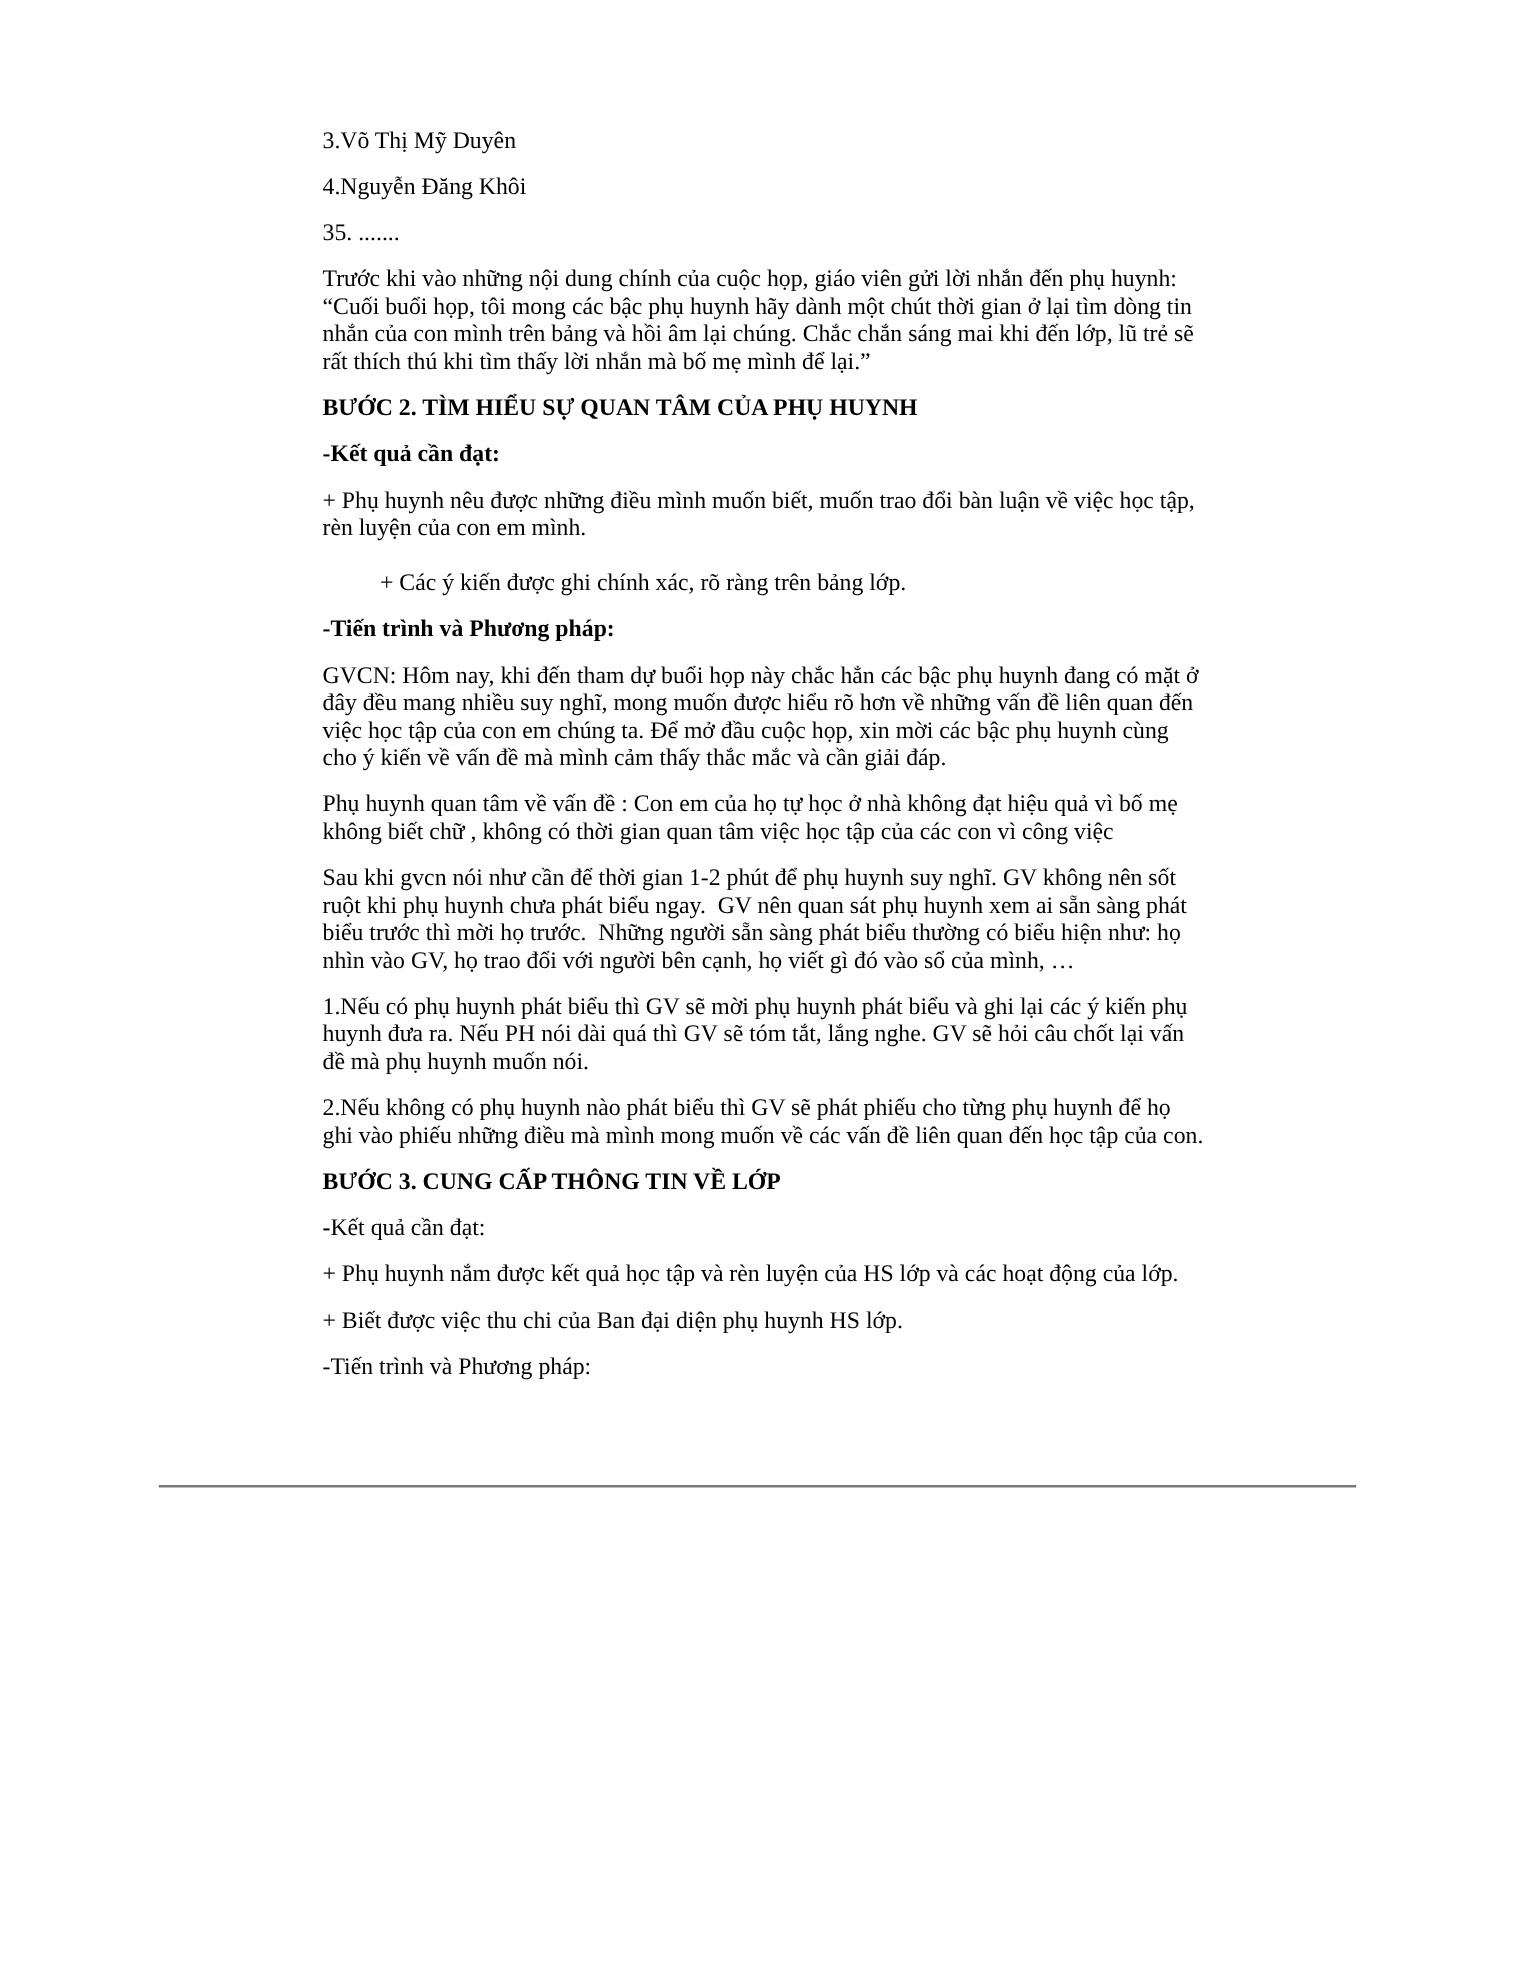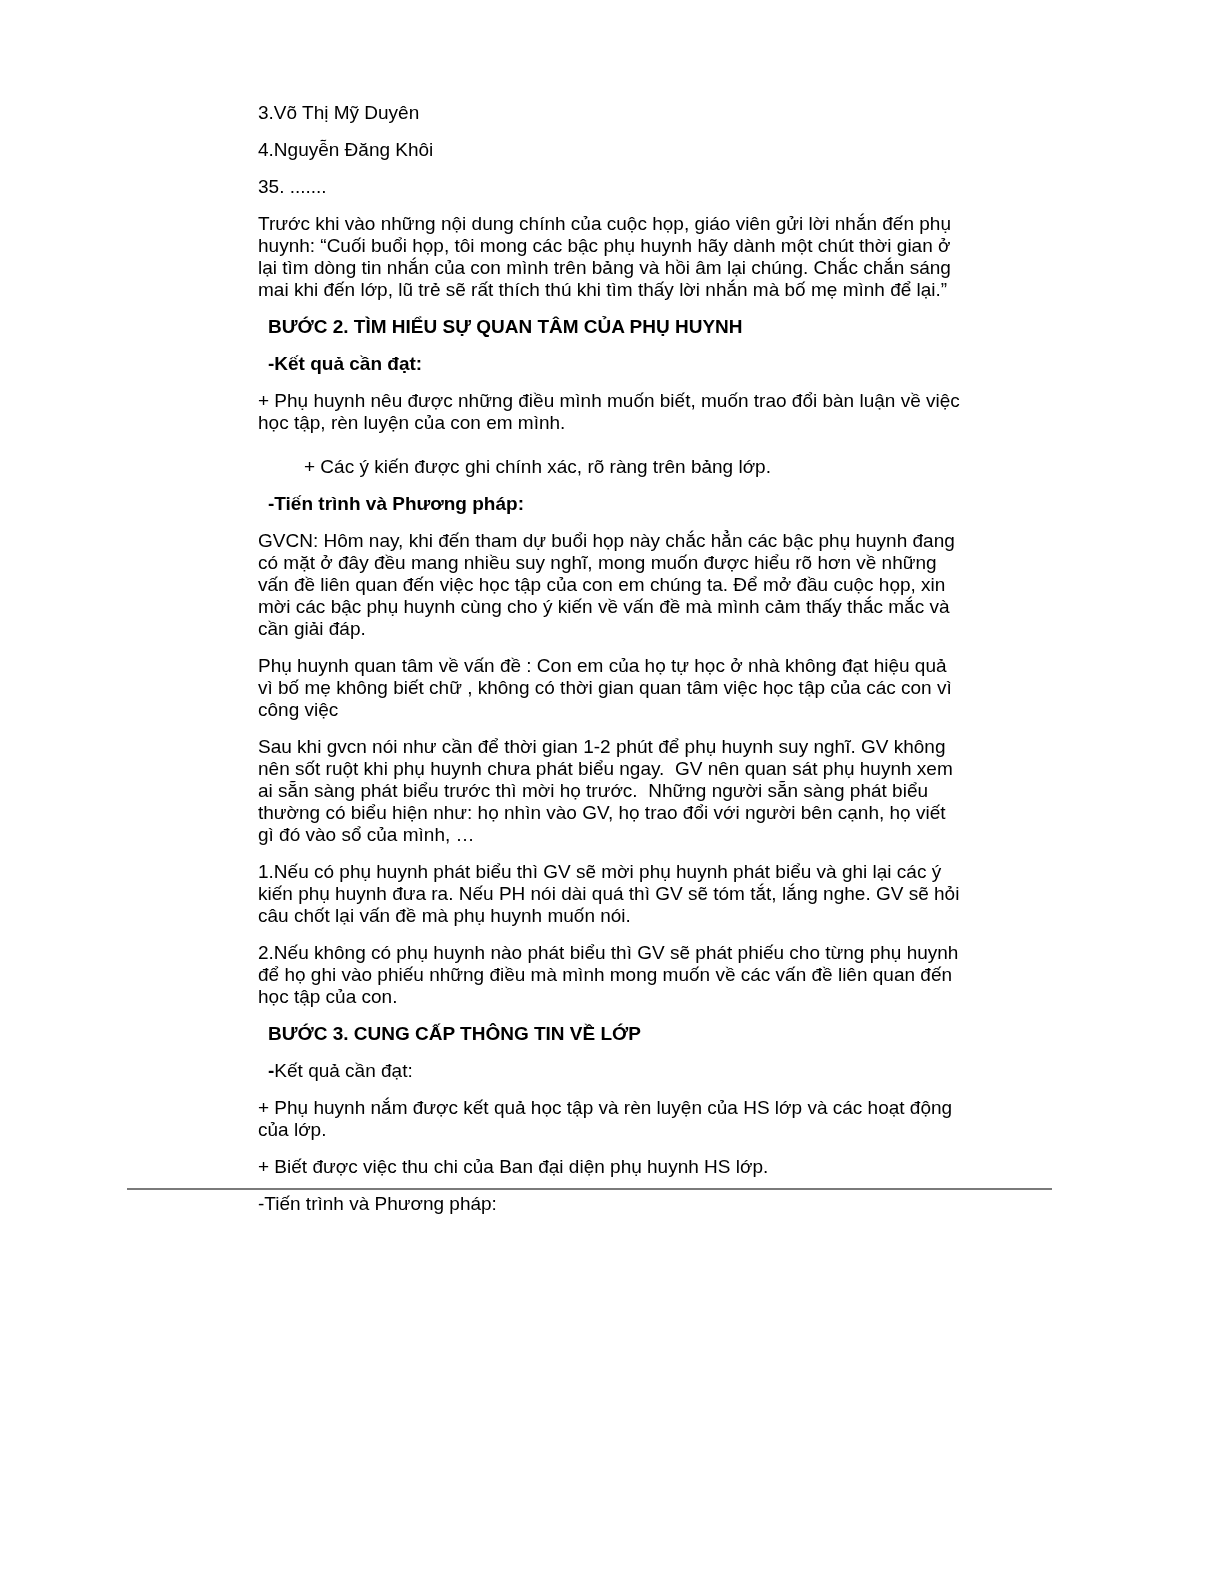--- a/index.html
+++ b/index.html
@@ -6,21 +6,22 @@
     margin: 0;
     padding: 0;
     background: #ffffff;
   }
   .page {
     position: relative;
     width: 1052px;
     height: 1585px;
     background: #ffffff;
     overflow: hidden;
-    font-family: Liberation Sans, sans-serif;
+    font-family: Liberation Serif, serif;
+    padding-left: 48px;
   }
   .content {
     position: absolute;
     left: 258px;
     top: 102px;
     width: 706px;
     color: #000000;
     font-size: 19px;
     line-height: 22px;
     white-space: pre-wrap;
@@ -30,21 +31,20 @@
   }
   p.heading {
     font-weight: bold;
   }
   p.indent {
     padding-left: 46px;
     margin-top: 22px;
   }
   .bold {
     font-weight: bold;
-    margin-left: 10px;
   }
   .page-divider {
     position: absolute;
     left: 127px;
     top: 1188px;
     width: 958px;
     height: 0;
     border: none;
     border-top: 2px solid #7a7a7a;
     margin: 0;

